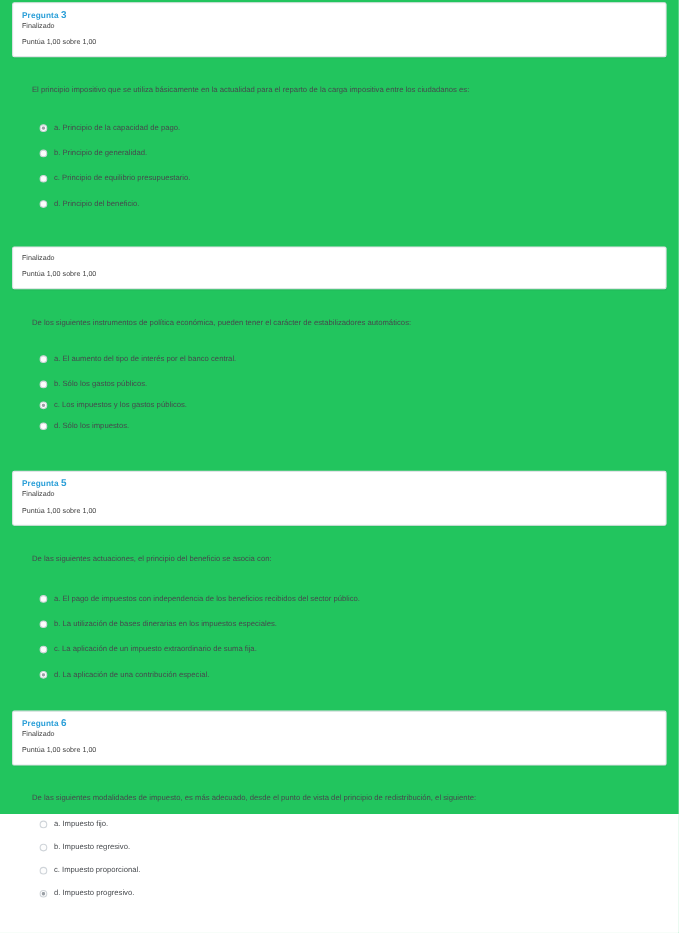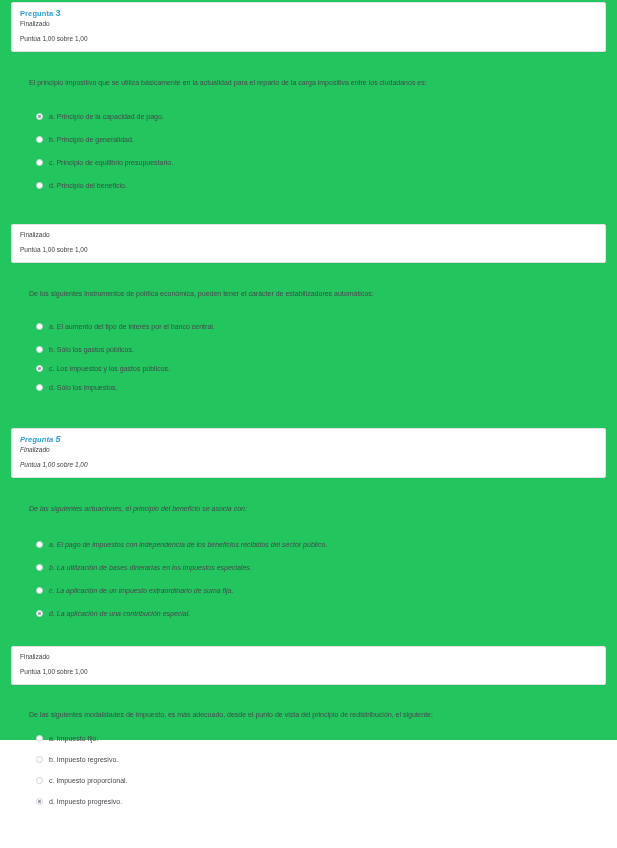--- a/index.html
+++ b/index.html
@@ -164,21 +164,21 @@
         <span class="radio checked"></span>
         <span class="answer-label">c. Los impuestos y los gastos públicos.</span>
       </div>
       <div class="answer">
         <span class="radio"></span>
         <span class="answer-label">d. Sólo los impuestos.</span>
       </div>
     </div>
   </div>
 
-  <div class="question-block" style="top:428px;font-style:italic;">
+  <div class="question-block" style="top:428px;">
     <div class="q-info">
       <div class="q-number">
         <span>Pregunta</span>
         <span class="num">5</span>
       </div>
       <div class="q-state">Finalizado</div>
       <div class="q-grade">Puntúa 1,00 sobre 1,00</div>
     </div>
     <div class="q-text" style="margin-top:25px;">De las siguientes actuaciones, el principio del beneficio se asocia con:</div>
     <div class="answers" style="margin-top:26px;">
@@ -196,20 +196,24 @@
       </div>
       <div class="answer">
         <span class="radio checked"></span>
         <span class="answer-label">d. La aplicación de una contribución especial.</span>
       </div>
     </div>
   </div>
 
   <div class="question-block" style="top:646px;">
     <div class="q-info">
+      <div class="q-number">
+        <span>Pregunta</span>
+        <span class="num">6</span>
+      </div>
       <div class="q-state">Finalizado</div>
       <div class="q-grade">Puntúa 1,00 sobre 1,00</div>
     </div>
     <div class="q-text" style="margin-top:24px;">De las siguientes modalidades de impuesto, es más adecuado, desde el punto de vista del principio de redistribución, el siguiente:</div>
     <div class="answers" style="margin-top:14px;">
       <div class="answer" style="margin-bottom:10px;">
         <span class="radio"></span>
         <span class="answer-label">a. Impuesto fijo.</span>
       </div>
       <div class="answer" style="margin-bottom:10px;">

